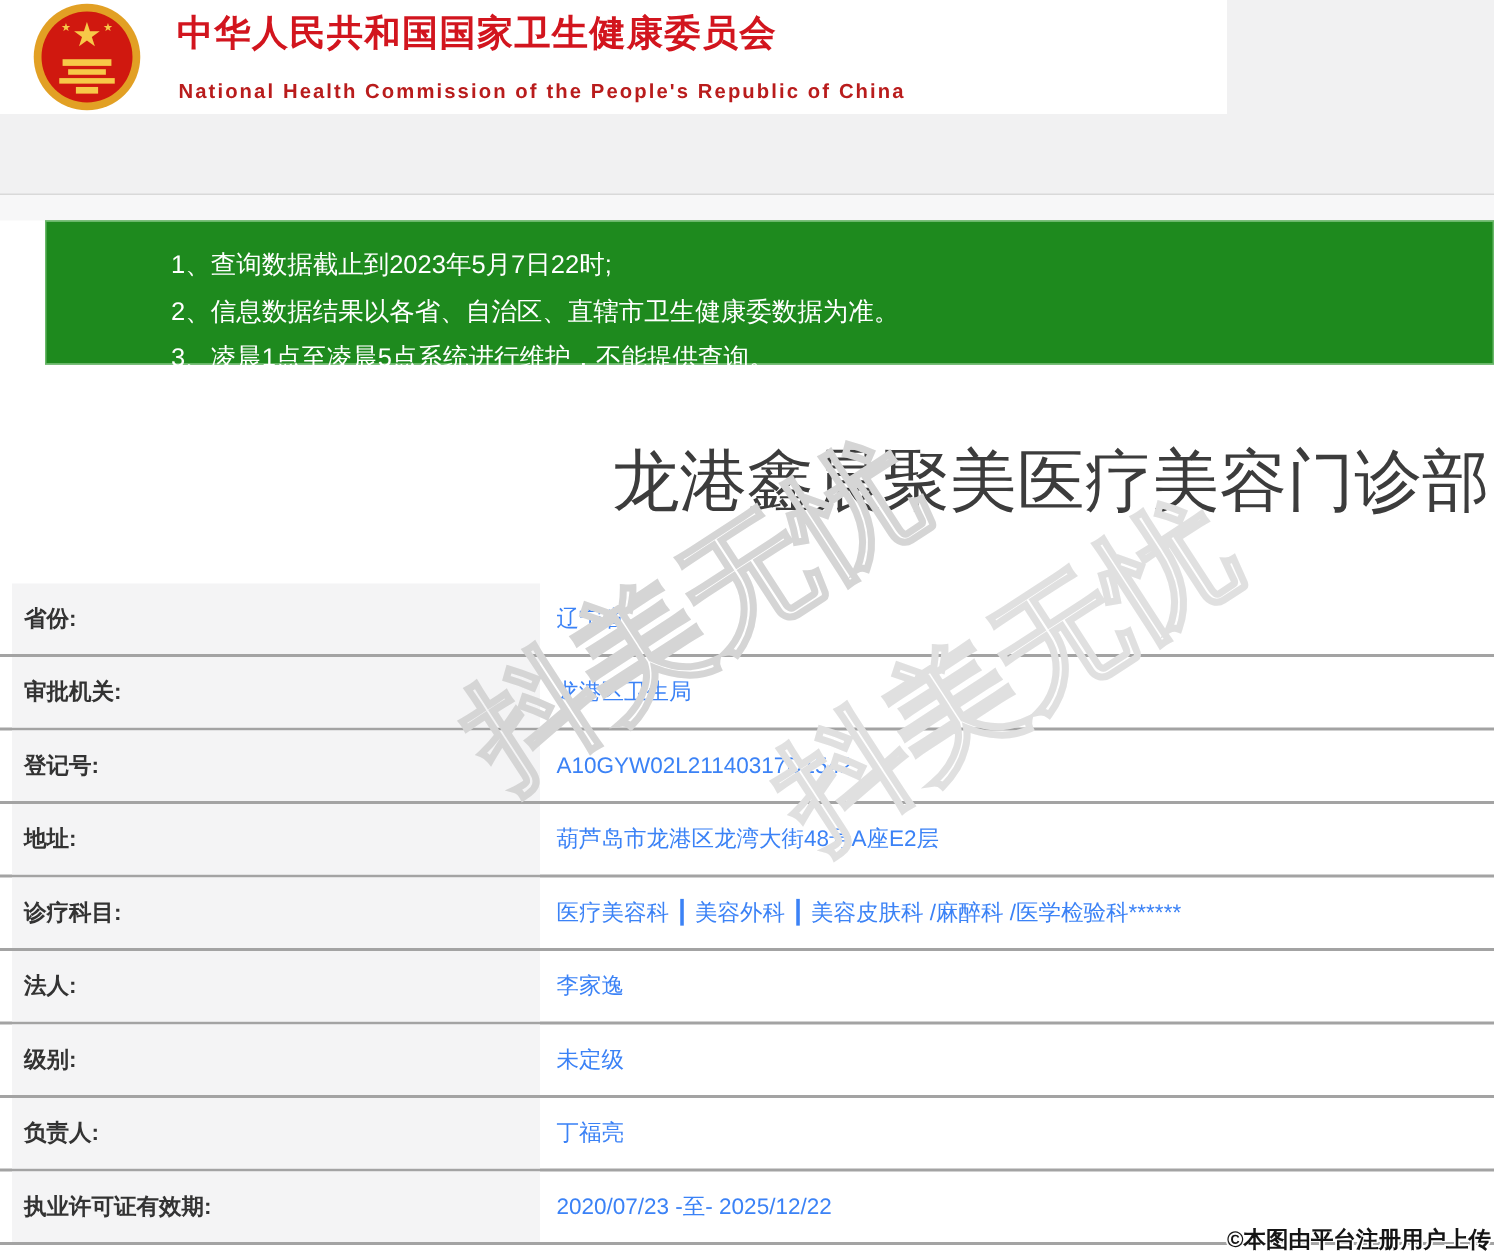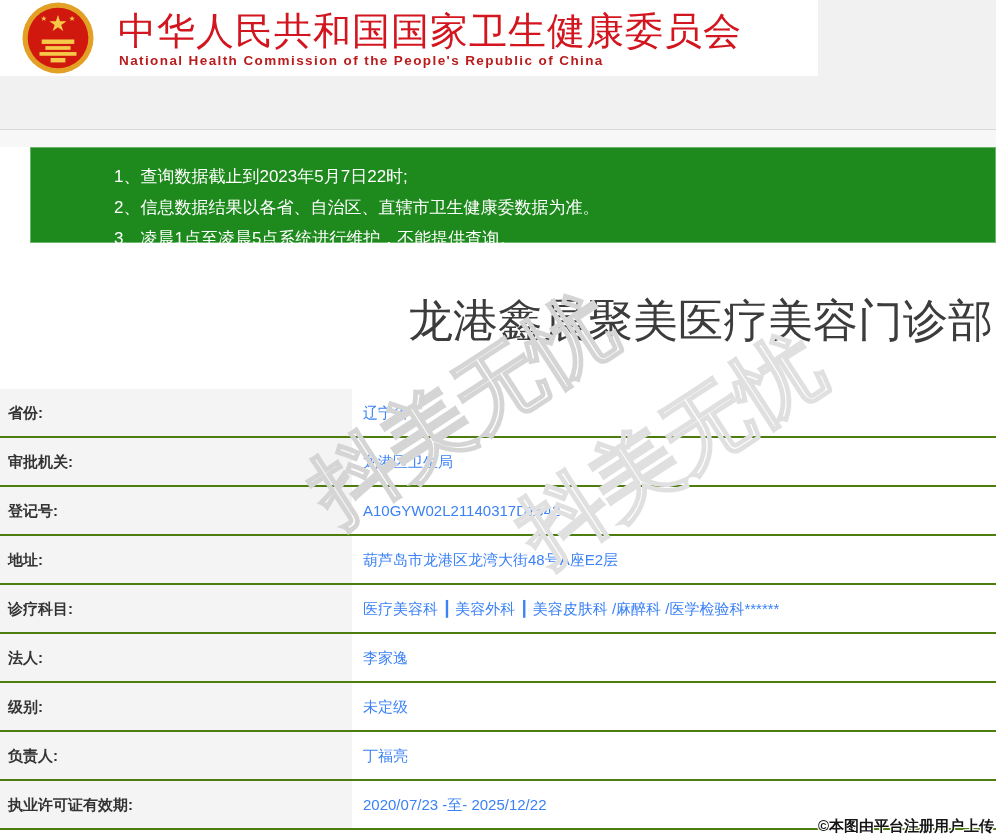--- a/index.html
+++ b/index.html
@@ -6,21 +6,21 @@
   body{font-family:"Liberation Sans","DejaVu Sans",sans-serif;background:#ffffff;}
   .page{position:relative;width:996px;height:836px;overflow:hidden;background:#ffffff;}
 
   
   .top-bg{position:absolute;left:0;top:0;width:996px;height:129px;background:#f1f1f2;border-bottom:1px solid #d9d9d9;}
   .sub-band{position:absolute;left:0;top:130px;width:996px;height:17px;background:#f7f7f8;}
 
   
   .header{position:absolute;left:0;top:0;width:818px;height:76px;background:#ffffff;}
   .emblem{position:absolute;left:10px;top:1px;width:96px;height:74px;}
-  .h-cn{position:absolute;left:118px;top:6px;font-size:38px;font-weight:normal;color:#d2151e;letter-spacing:1px;white-space:nowrap;}
+  .h-cn{position:absolute;left:118px;top:6px;font-size:24px;font-weight:bold;color:#d2151e;letter-spacing:1px;white-space:nowrap;}
   .h-en{position:absolute;left:119px;top:53px;font-size:13.5px;font-weight:bold;color:#b91c1c;letter-spacing:1.4px;white-space:nowrap;}
 
   
   .notice{position:absolute;left:30px;top:147px;width:966px;height:96px;box-sizing:border-box;
           background:#1e8a1e;border:1px solid #69b869;color:#ffffff;
           padding:13px 12px 0 83px;font-size:17px;line-height:31px;font-weight:500;}
   .notice div{white-space:nowrap;}
 
   
   .biz-title{position:absolute;left:408px;top:291px;width:582px;text-align:left;
@@ -28,21 +28,21 @@
 
   
   .watermark{position:absolute;font-size:85px;letter-spacing:0px;font-weight:bold;
              color:rgba(255,255,255,0);-webkit-text-stroke:2px #d5d5d5;
              white-space:nowrap;pointer-events:none;z-index:5;}
   .wm1{left:352px;top:435px;transform:rotate(-33deg);transform-origin:0 100%;}
   .wm2{left:560px;top:475px;transform:rotate(-33deg);transform-origin:0 100%;-webkit-text-stroke:2px #e0e0e0;}
 
   
   .table{position:absolute;left:0;top:389px;width:996px;z-index:2;}
-  .row{display:flex;height:47px;border-bottom:2px solid #4d7c0f;}
+  .row{display:flex;height:47px;border-bottom:2px solid #a3a3a3;padding-left:8px;}
   .cell-label{width:352px;box-sizing:border-box;background:#f4f4f5;padding-left:8px;
               font-weight:bold;font-size:15px;color:#333333;line-height:47px;white-space:nowrap;}
   .cell-value{flex:1;background:transparent;padding-left:11px;
               font-size:15px;color:#3b82f6;line-height:47px;white-space:nowrap;}
 
   
   .copyright{position:absolute;right:2px;top:817px;z-index:9;font-size:15px;font-weight:bold;color:#151515;
              letter-spacing:0;white-space:nowrap;
              text-shadow:-1px -1px 0 #fff,1px -1px 0 #fff,-1px 1px 0 #fff,1px 1px 0 #fff,0 0 2px #fff;}
 </style>

